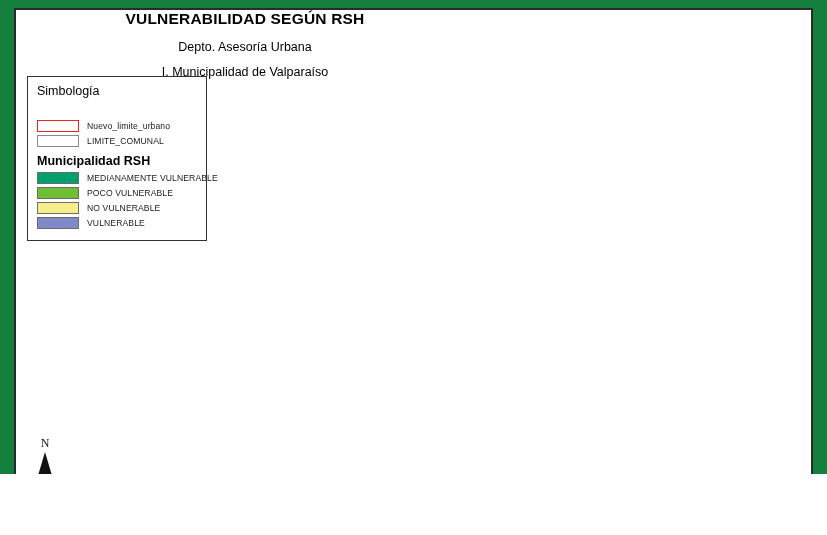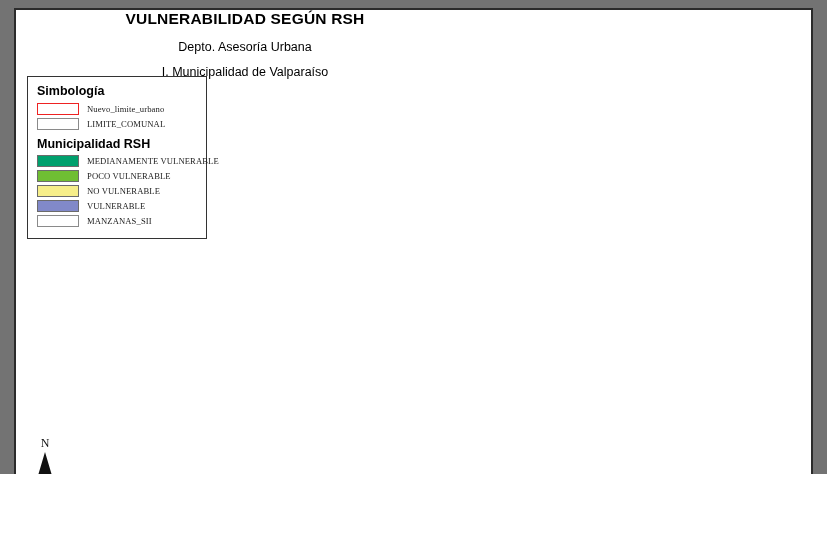--- a/index.html
+++ b/index.html
@@ -1,29 +1,29 @@
 <!DOCTYPE html>
 <html><head>
 <meta charset="utf-8">
 <style>
   html,body{margin:0;padding:0;background:#ffffff;}
   body{font-family:"Liberation Sans", sans-serif;}
-  #page{position:relative;width:827px;height:474px;background:#737373;overflow:hidden;}
+  #page{position:relative;width:827px;height:474px;background:#15803d;overflow:hidden;}
   #frame{position:absolute;left:14px;top:8px;width:799px;height:516px;border:2px solid #2b2b2b;background:#ffffff;box-sizing:border-box;}
   #mapcanvas{position:absolute;left:0;top:0;width:827px;height:535px;}
   #titleblock{position:absolute;left:105px;top:10px;width:280px;text-align:center;}
   #title{font-size:15.5px;font-weight:bold;color:#000;letter-spacing:0.2px;white-space:nowrap;}
   #sub1{font-size:12.5px;color:#000;margin-top:12px;}
   #sub2{font-size:12.5px;color:#000;margin-top:11px;}
   #legend{position:absolute;left:27px;top:76px;width:180px;background:#ffffff;border:1px solid #333;box-sizing:border-box;padding:7px 8px 8px 9px;}
-  .leg-head{font-size:12.5px;font-weight:bold;color:#000;margin-bottom:5px;}
+  .leg-head{font-size:12.5px;font-weight:normal;color:#000;margin-bottom:22px;}
   .leg-head2{font-size:12.5px;font-weight:bold;color:#000;margin-top:7px;margin-bottom:4px;}
   .leg-row{display:flex;align-items:center;margin-bottom:3px;}
   .sw{width:42px;height:12px;box-sizing:border-box;flex:0 0 auto;margin-right:8px;}
-  .leg-lab{font-size:8.6px;color:#1b1b1b;white-space:nowrap;letter-spacing:0.1px;font-family:Liberation Serif, serif;}
+  .leg-lab{font-size:8.6px;color:#1b1b1b;white-space:nowrap;letter-spacing:0.1px;}
   #northarrow{position:absolute;left:22px;top:436px;width:46px;height:78px;text-align:center;}
   #narrow-n{font-size:12px;color:#111;font-family:"Liberation Serif",serif;line-height:14px;}
   svg{display:block;}
 </style>
 </head>
 <body>
 
 <div id="page">
 
   <svg id="mapcanvas" viewBox="0 0 827 535" aria-hidden="true">
@@ -304,24 +304,20 @@
       <span class="leg-lab">POCO VULNERABLE</span>
     </div>
     <div class="leg-row">
       <span class="sw" style="background:#f6ee8a;border:1px solid #6b6b6b;"></span>
       <span class="leg-lab">NO VULNERABLE</span>
     </div>
     <div class="leg-row">
       <span class="sw" style="background:#8189c9;border:1px solid #6b6b6b;"></span>
       <span class="leg-lab">VULNERABLE</span>
     </div>
-    <div class="leg-row">
-      <span class="sw" style="background:#ffffff;border:1px solid #8a8a8a;"></span>
-      <span class="leg-lab">MANZANAS_SII</span>
-    </div>
   </div>
 
   <div id="northarrow">
     <div id="narrow-n">N</div>
     <svg width="46" height="62" viewBox="0 0 46 62">
       <path d="M23,2 L39,56 L23,44 L7,56 Z" fill="#111111"></path>
     </svg>
   </div>
 
 </div>

